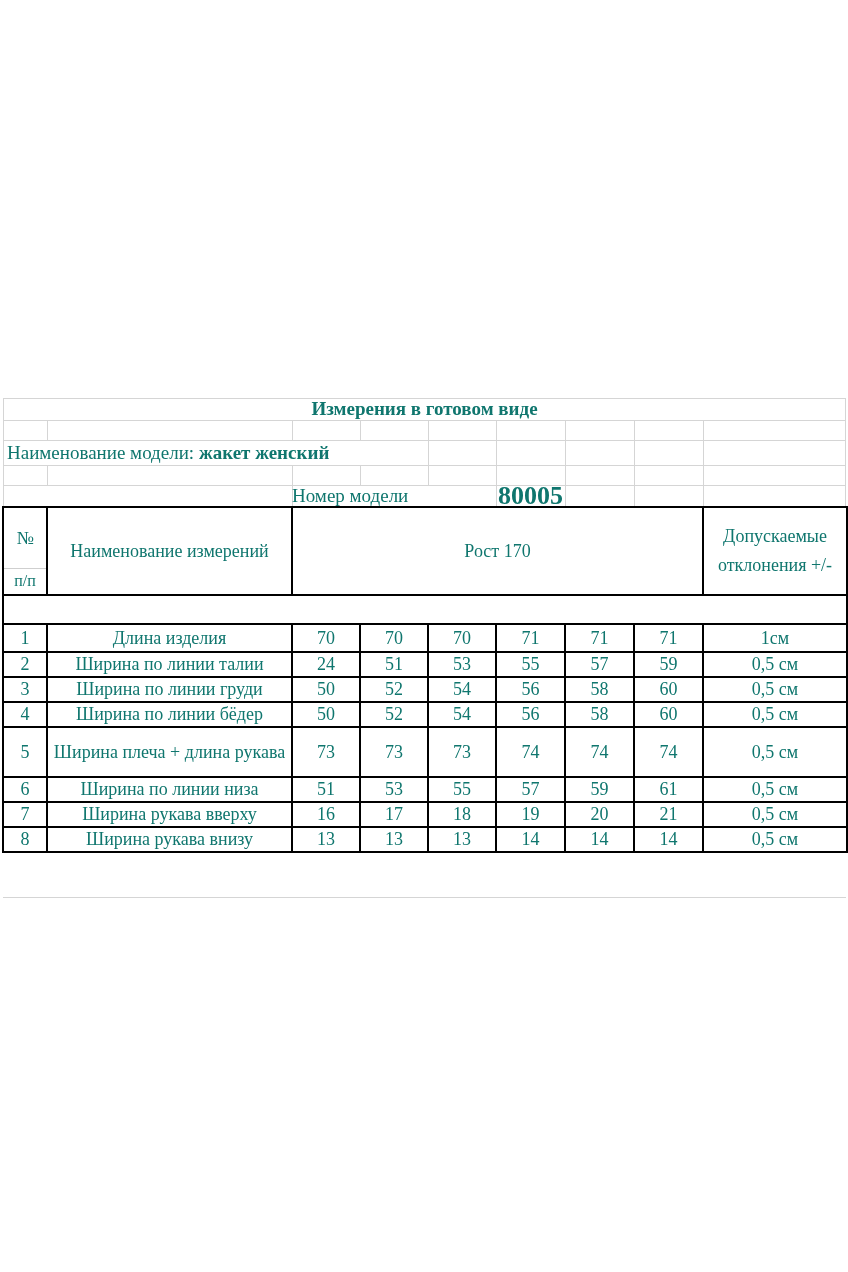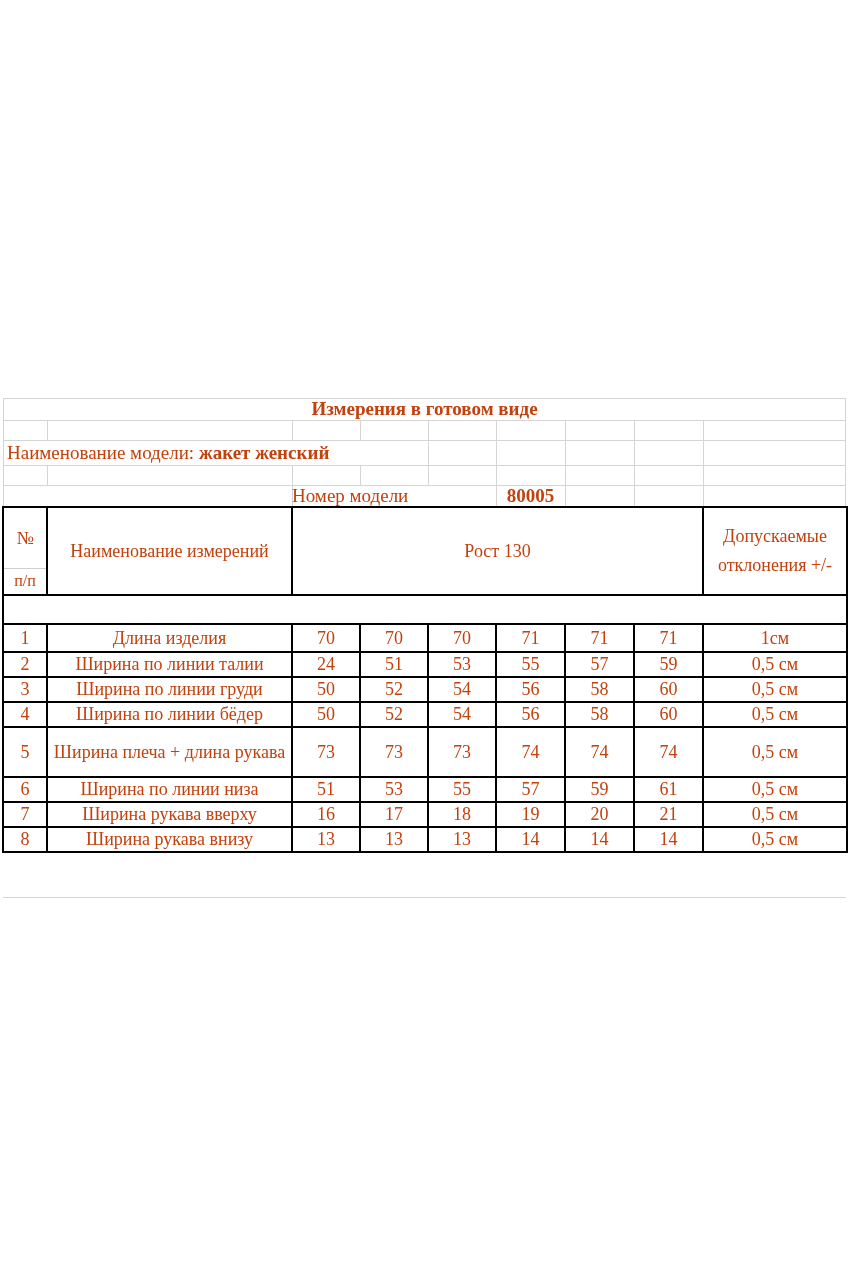--- a/index.html
+++ b/index.html
@@ -1,18 +1,18 @@
 <!DOCTYPE html>
 <html><head>
 <meta charset="utf-8">
 <style>
   html,body { margin:0; padding:0; background:#ffffff; }
   .page {
     position:relative; width:848px; height:1272px; background:#ffffff;
-    color:#c2410c; font-family:"Liberation Serif","DejaVu Serif",serif;
+    color:#0f766e; font-family:"Liberation Serif","DejaVu Serif",serif;
     overflow:hidden;
   }
   
   .glh { position:absolute; left:3px; width:843px; height:1px; background:#d5d5d5; }
   .glv { position:absolute; width:1px; background:#d5d5d5; }
 
   
   .doc-title {
     position:absolute; left:3px; top:397px; width:843px; height:23px;
     line-height:23px; text-align:center; font-weight:bold; font-size:19px;
@@ -21,21 +21,21 @@
     position:absolute; left:7px; top:440px; height:25px; line-height:25px;
     font-size:19px; white-space:nowrap;
   }
   .model-line .val { font-weight:bold;margin-top:20px; }
   .num-label {
     position:absolute; left:292px; top:485px; width:200px; height:21px;
     line-height:21px; text-align:left; font-size:19px; padding-right:3px;
   }
   .num-value {
     position:absolute; left:496px; top:485px; width:69px; height:21px;
-    line-height:21px; text-align:center; font-weight:bold; font-size:19px;
+    line-height:21px; text-align:center; font-weight:bold; font-size:26px;
   }
 
   
   table.meas {
     position:absolute; left:2px; top:506px; width:844px;
     border-collapse:collapse; table-layout:fixed; font-size:18px;
   }
   table.meas td, table.meas th {
     border:2px solid #000; padding:0; text-align:center;
     vertical-align:middle; font-weight:normal; overflow:hidden;
@@ -93,21 +93,21 @@
     </colgroup>
     <thead>
       <tr style="height:88px">
         <th>
           <div class="nosplit">
             <div class="no-top">№</div>
             <div class="no-bottom">п/п</div>
           </div>
         </th>
         <th>Наименование измерений</th>
-        <th colspan="6">Рост 130</th>
+        <th colspan="6">Рост 170</th>
         <th class="tol-head">Допускаемые отклонения +/-</th>
       </tr>
     </thead>
     <tbody>
       <tr style="height:29px">
         <td colspan="9"></td>
       </tr>
     </tbody>
     <tbody>
         <tr style="height: 28px;">

